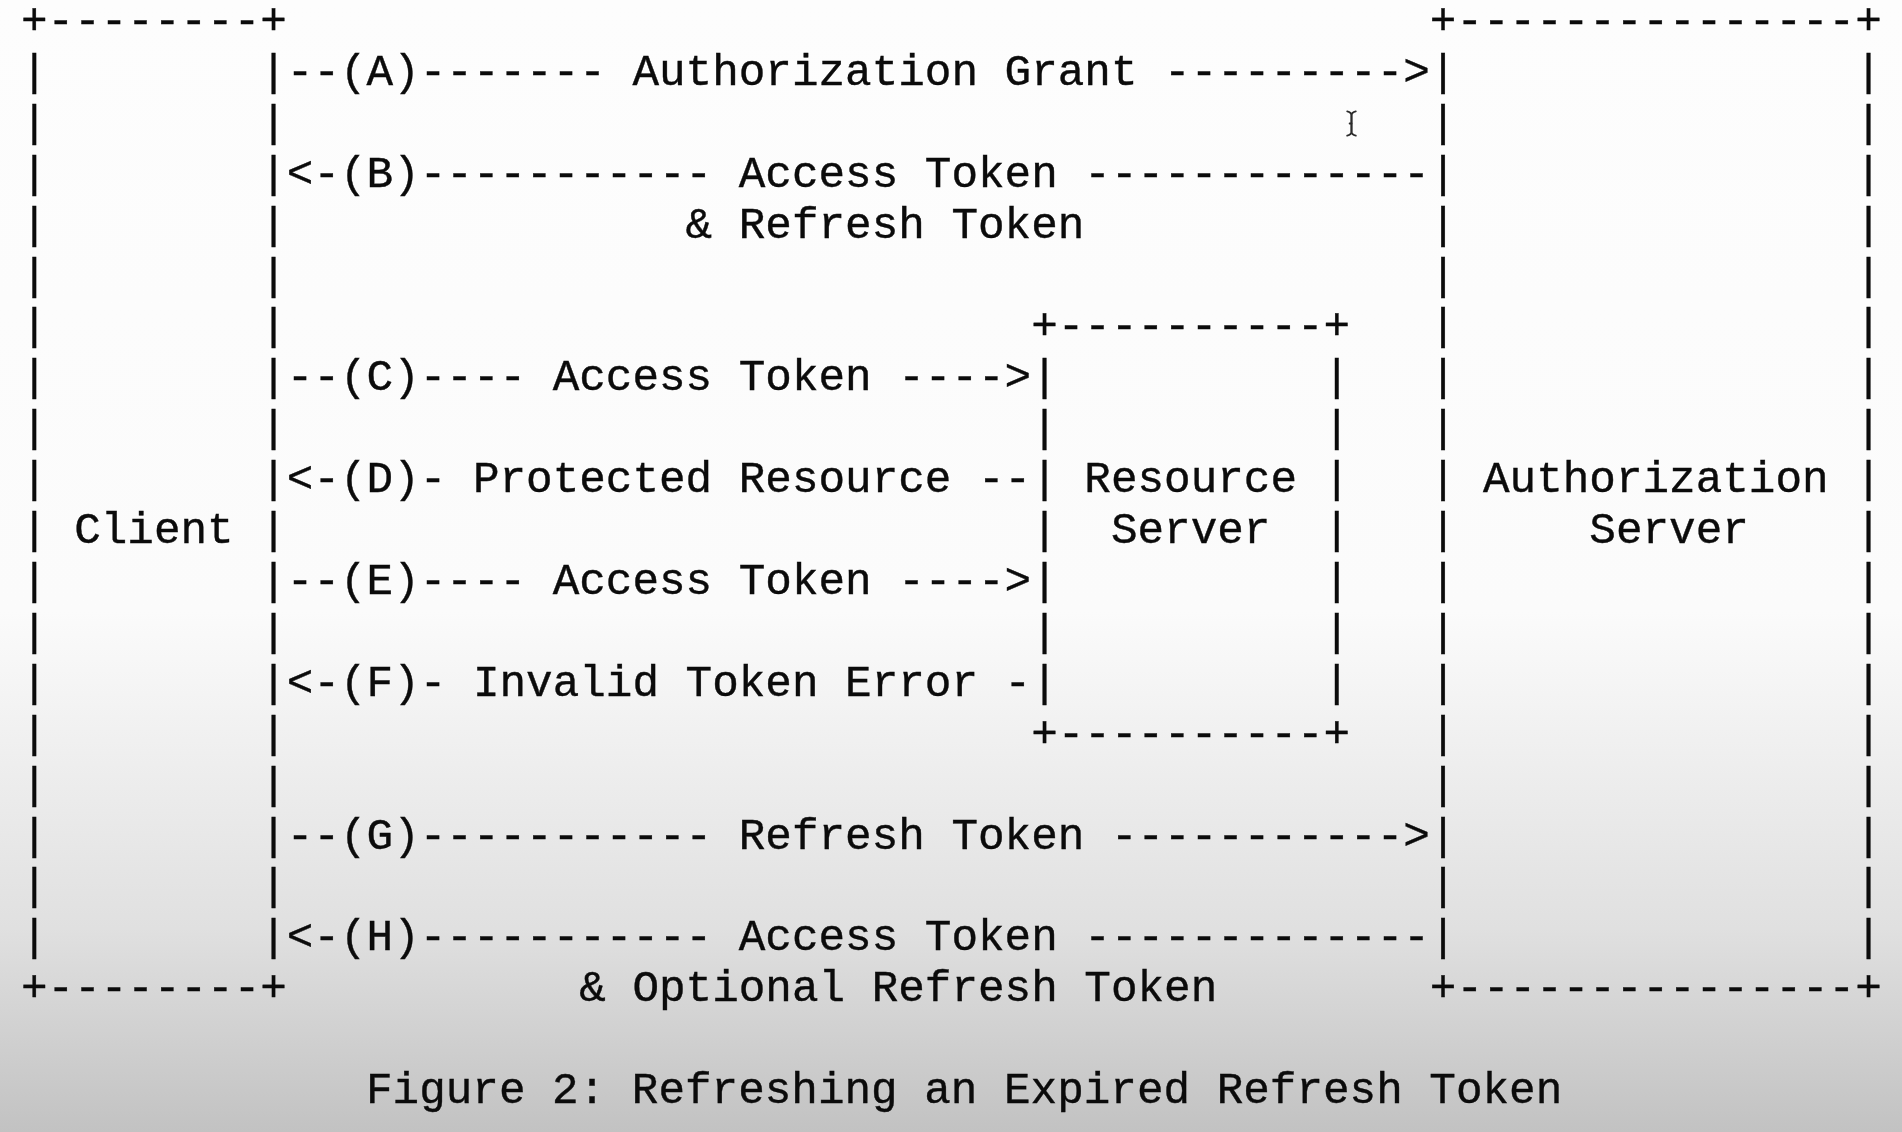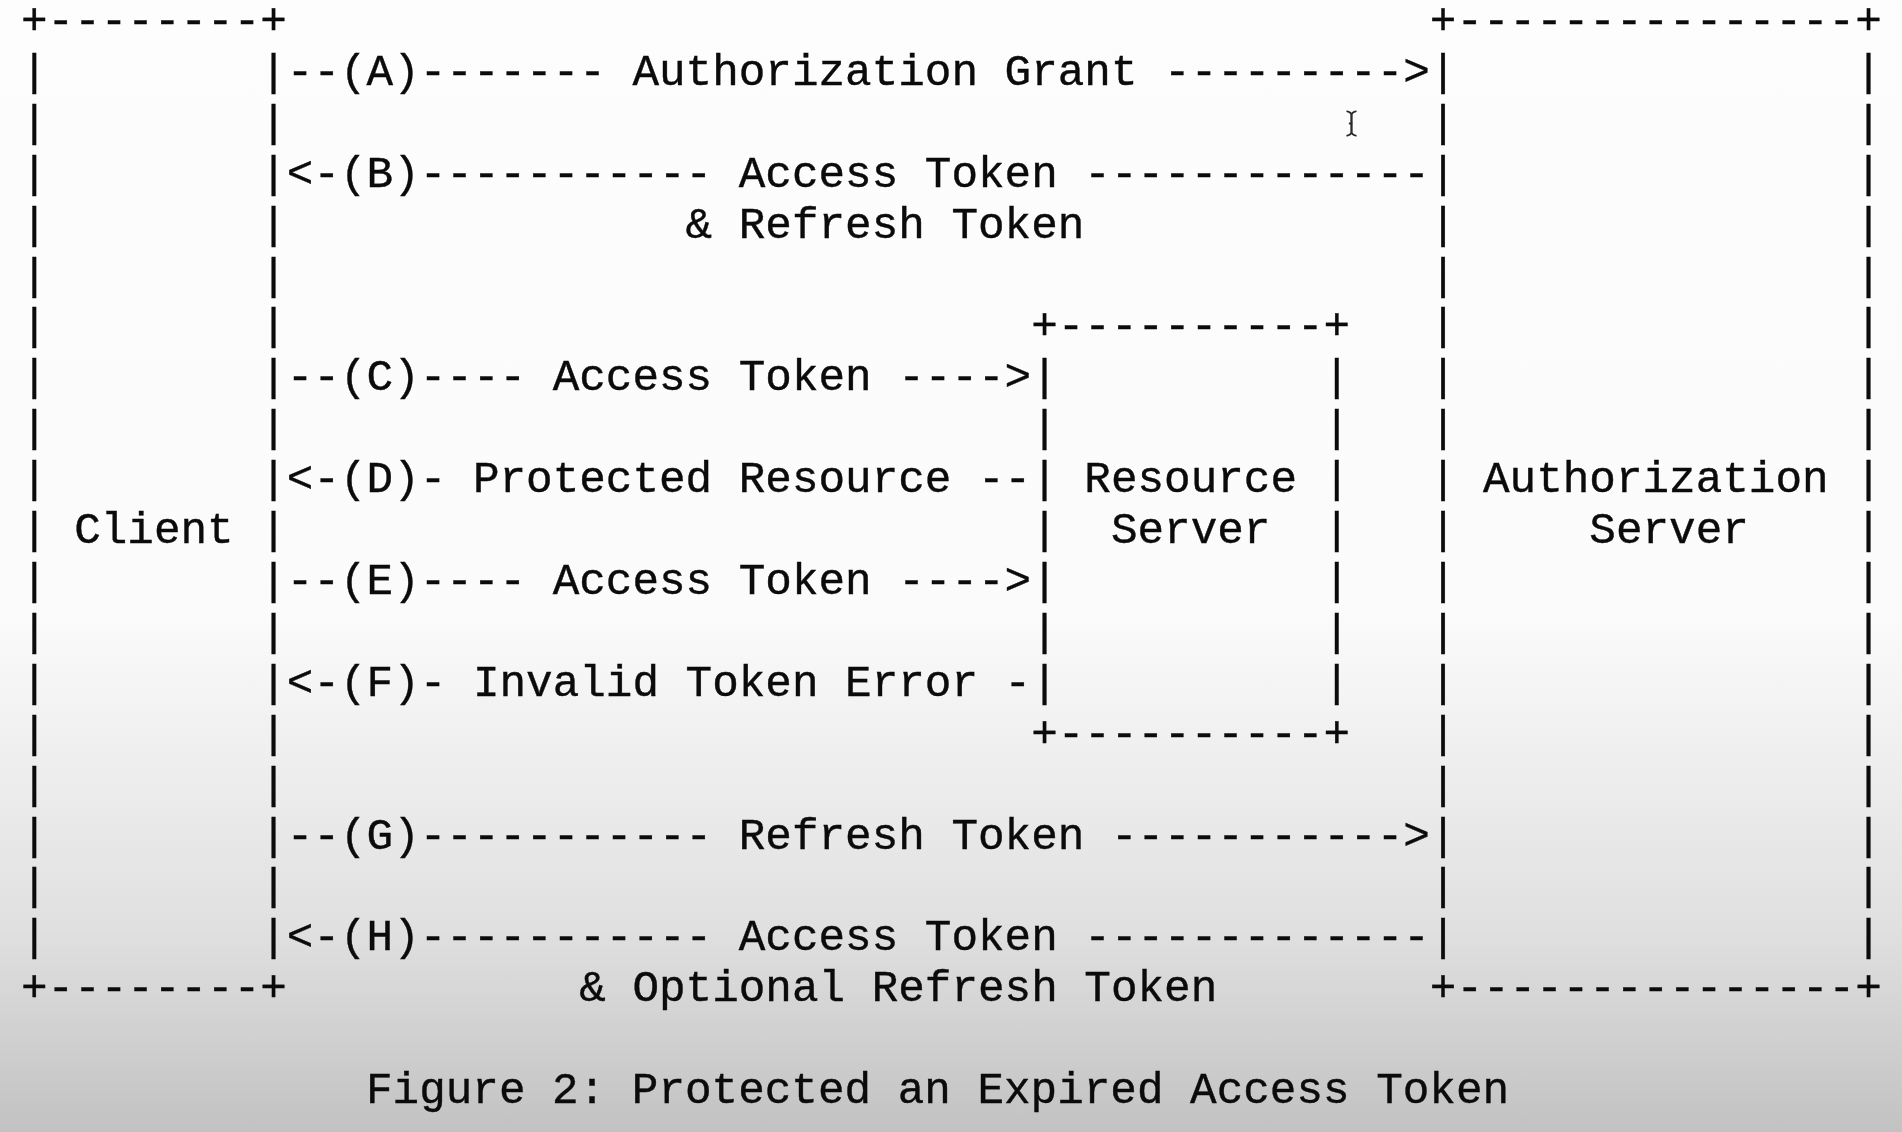--- a/index.html
+++ b/index.html
@@ -70,21 +70,21 @@
 |        |--(E)---- Access Token ----&gt;|          |   |               |
 |        |                            |          |   |               |
 |        |&lt;-(F)- Invalid Token Error -|          |   |               |
 |        |                            +----------+   |               |
 |        |                                           |               |
 |        |--(G)----------- Refresh Token -----------&gt;|               |
 |        |                                           |               |
 |        |&lt;-(H)----------- Access Token -------------|               |
 +--------+           &amp; Optional Refresh Token        +---------------+</pre>
 
-  <div class="figure-caption">Figure 2: Protected an Expired Access Token</div>
+  <div class="figure-caption">Figure 2: Refreshing an Expired Refresh Token</div>
 
   <div class="ibeam-cursor">
     <svg width="13" height="27" viewBox="0 0 13 27" xmlns="http://www.w3.org/2000/svg">
       <g fill="none" stroke="#2b2b2b" stroke-width="1.8" stroke-linecap="round">
         <path d="M2.2 1.3 Q6.5 2.2 6.5 5.5 L6.5 21.5 Q6.5 24.8 2.2 25.7"></path>
         <path d="M10.8 1.3 Q6.5 2.2 6.5 5.5 L6.5 21.5 Q6.5 24.8 10.8 25.7"></path>
         <path d="M4.6 13.5 L6.5 13.5"></path>
       </g>
     </svg>
   </div>

